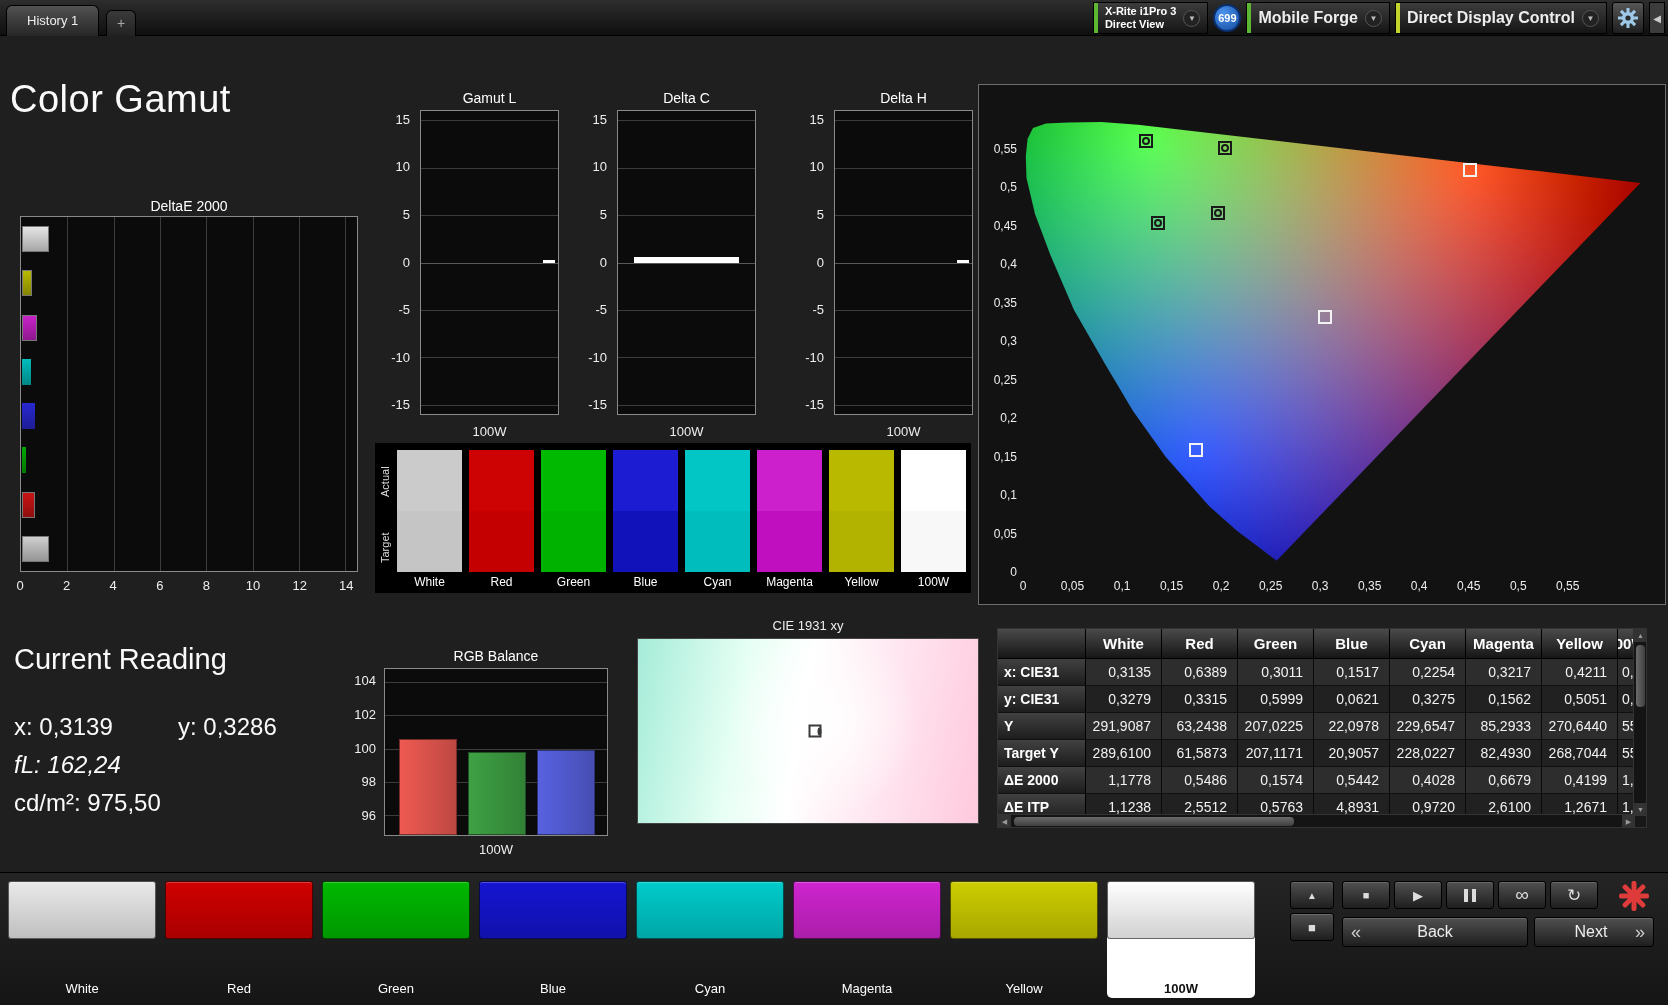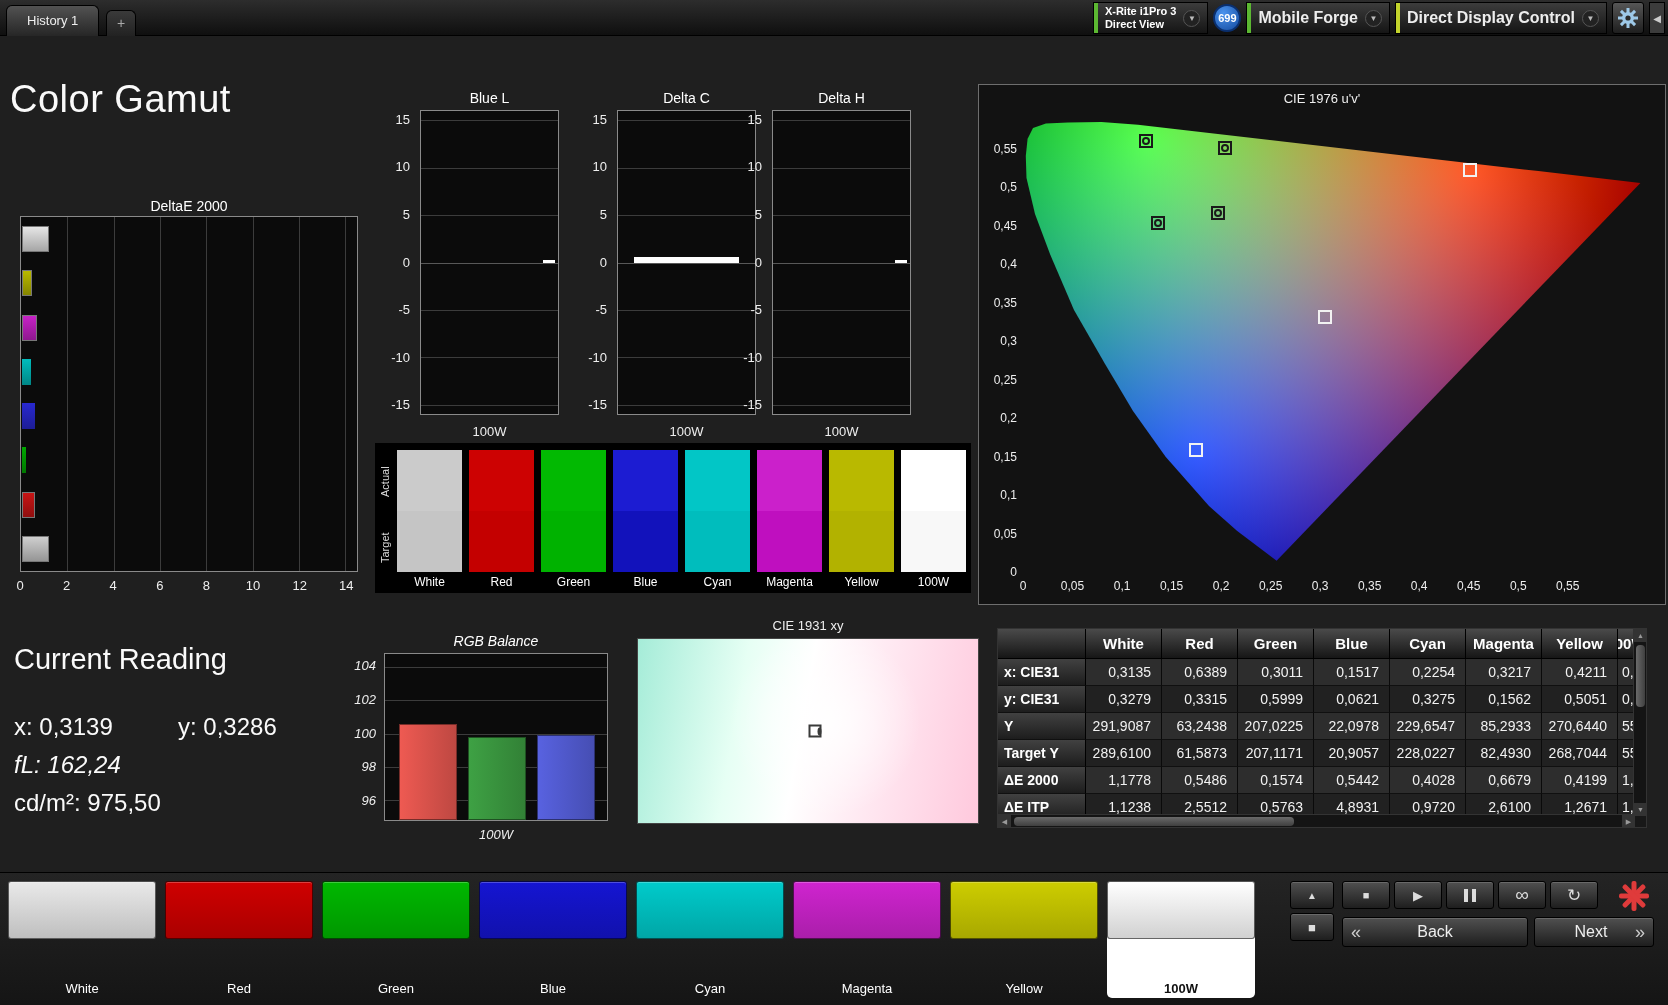--- a/index.html
+++ b/index.html
@@ -67,21 +67,21 @@
 
   
   #cr-title{position:absolute;left:14px;top:643px;font-size:29px;color:#fafafa;}
   .cr-val{position:absolute;font-size:24px;color:#fafafa;}
   #cr-x{left:14px;top:713px;}
   #cr-y{left:178px;top:713px;}
   #cr-fl{left:14px;top:751px;font-style:italic;}
   #cr-cd{left:14px;top:789px;}
 
   
-  #rgb-wrap{position:absolute;left:346px;top:633px;width:270px;height:215px;font-style:italic;}
+  #rgb-wrap{position:absolute;left:346px;top:648px;width:270px;height:215px;}
   #rgb-title{position:absolute;left:38px;top:0;width:224px;text-align:center;font-size:14px;color:#fff;}
   #rgb-yl{position:absolute;left:2px;top:20px;width:32px;height:168px;}
   #rgb-plot{position:absolute;left:38px;top:20px;width:224px;height:168px;background:#0b0b0b;border:1px solid #8a8a8a;}
   #rgb-xlabel{position:absolute;left:38px;top:194px;width:224px;text-align:center;font-size:13px;color:#eee;}
   .rgb-bar{position:absolute;bottom:0;width:58px;border:1px solid #000;}
 
   
   #cie31-wrap{position:absolute;left:637px;top:618px;width:342px;height:210px;}
   #cie31-title{position:absolute;left:0;top:0;width:100%;text-align:center;font-size:13px;color:#eee;}
   #cie31-box{position:absolute;left:0;top:20px;width:342px;height:186px;border:1px solid #444;
@@ -194,21 +194,21 @@
     <div class="tick" style="left: 13.7931%;">2</div>
     <div class="tick" style="left: 27.5862%;">4</div>
     <div class="tick" style="left: 41.3793%;">6</div>
     <div class="tick" style="left: 55.1724%;">8</div>
     <div class="tick" style="left: 68.9655%;">10</div>
     <div class="tick" style="left: 82.7586%;">12</div>
     <div class="tick" style="left: 96.5517%;">14</div>
   </div>
 
 <div class="delta-wrap" style="left:380px">
-  <div class="dc-title">Blue L</div>
+  <div class="dc-title">Gamut L</div>
   <div class="dc-yl" id="dc-yl-0">
       <div class="ytick" style="top: calc(3.125% - 8px);">15</div>
       <div class="ytick" style="top: calc(18.75% - 8px);">10</div>
       <div class="ytick" style="top: calc(34.375% - 8px);">5</div>
       <div class="ytick" style="top: calc(50% - 8px);">0</div>
       <div class="ytick" style="top: calc(65.625% - 8px);">-5</div>
       <div class="ytick" style="top: calc(81.25% - 8px);">-10</div>
       <div class="ytick" style="top: calc(96.875% - 8px);">-15</div>
     </div>
   <div class="dc-plot" id="dc-plot-0">
@@ -239,21 +239,21 @@
       <div class="hgrid" style="top: 18.75%;"></div>
       <div class="hgrid" style="top: 34.375%;"></div>
       <div class="hgrid zero" style="top: 50%;"></div>
       <div class="hgrid" style="top: 65.625%;"></div>
       <div class="hgrid" style="top: 81.25%;"></div>
       <div class="hgrid" style="top: 96.875%;"></div>
       <div class="dc-bar" style="left: 12%; width: 76%; height: 6px; top: calc(50% - 6px);"></div>
     </div>
   <div class="dc-xlabel">100W</div>
 </div>
-<div class="delta-wrap" style="left:732px">
+<div class="delta-wrap" style="left:794px">
   <div class="dc-title">Delta H</div>
   <div class="dc-yl" id="dc-yl-2">
       <div class="ytick" style="top: calc(3.125% - 8px);">15</div>
       <div class="ytick" style="top: calc(18.75% - 8px);">10</div>
       <div class="ytick" style="top: calc(34.375% - 8px);">5</div>
       <div class="ytick" style="top: calc(50% - 8px);">0</div>
       <div class="ytick" style="top: calc(65.625% - 8px);">-5</div>
       <div class="ytick" style="top: calc(81.25% - 8px);">-10</div>
       <div class="ytick" style="top: calc(96.875% - 8px);">-15</div>
     </div>
@@ -311,21 +311,20 @@
       </div>
       <div class="sw-col">
         <div class="sw-a" style="background: rgb(255, 255, 255);"></div>
         <div class="sw-t" style="background: rgb(248, 248, 248);"></div>
         <div class="sw-lb">100W</div>
       </div>
     </div>
 </div>
 
 <div id="cie-panel">
-  <div id="cie-title">CIE 1976 u'v'</div>
   <svg id="cie-svg" width="624" height="462" viewBox="0 0 624 462">
     <defs>
       <radialGradient id="gr" gradientUnits="userSpaceOnUse" cx="447" cy="60" r="500">
         <stop offset="0" stop-color="#ff0000"></stop>
           <stop offset="1" stop-color="#000000"></stop>
       </radialGradient>
       <radialGradient id="gg" gradientUnits="userSpaceOnUse" cx="124" cy="29" r="500">
         <stop offset="0" stop-color="#00ff00"></stop>
           <stop offset="1" stop-color="#000000"></stop>
       </radialGradient>

